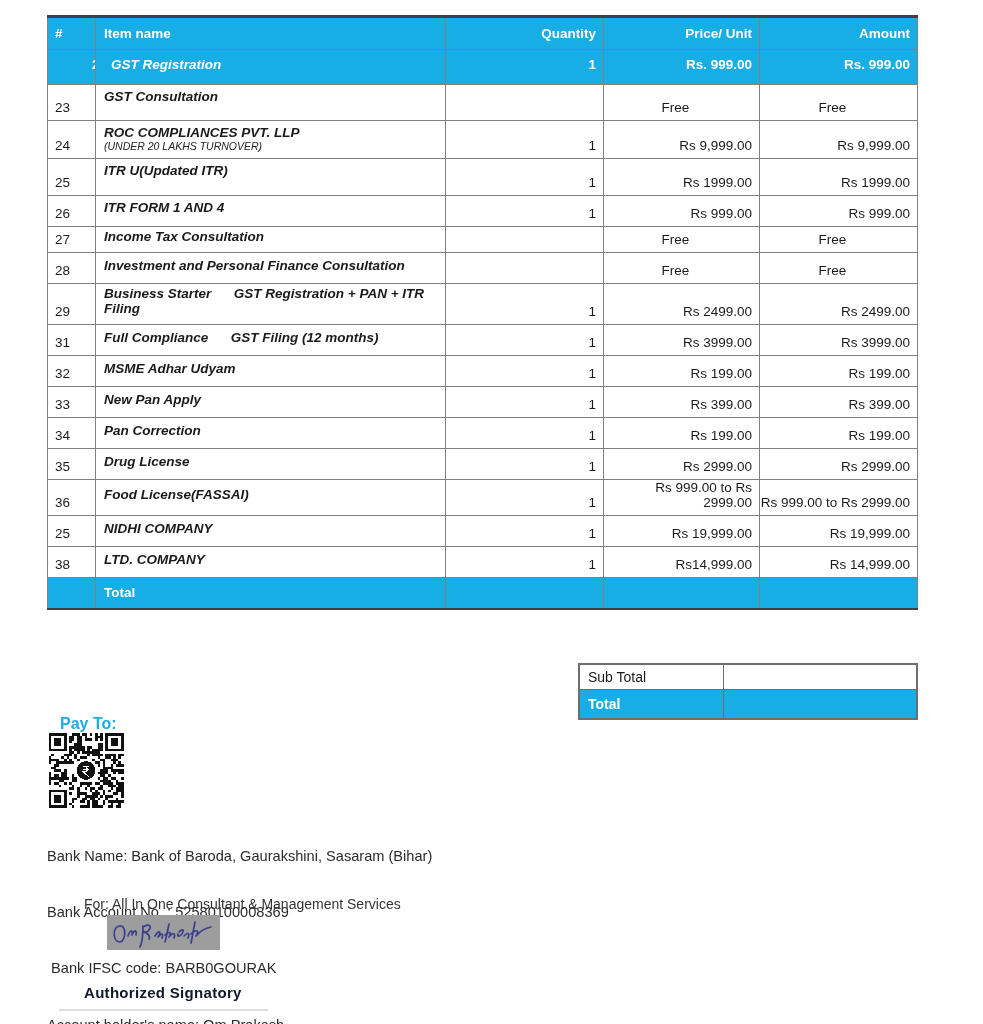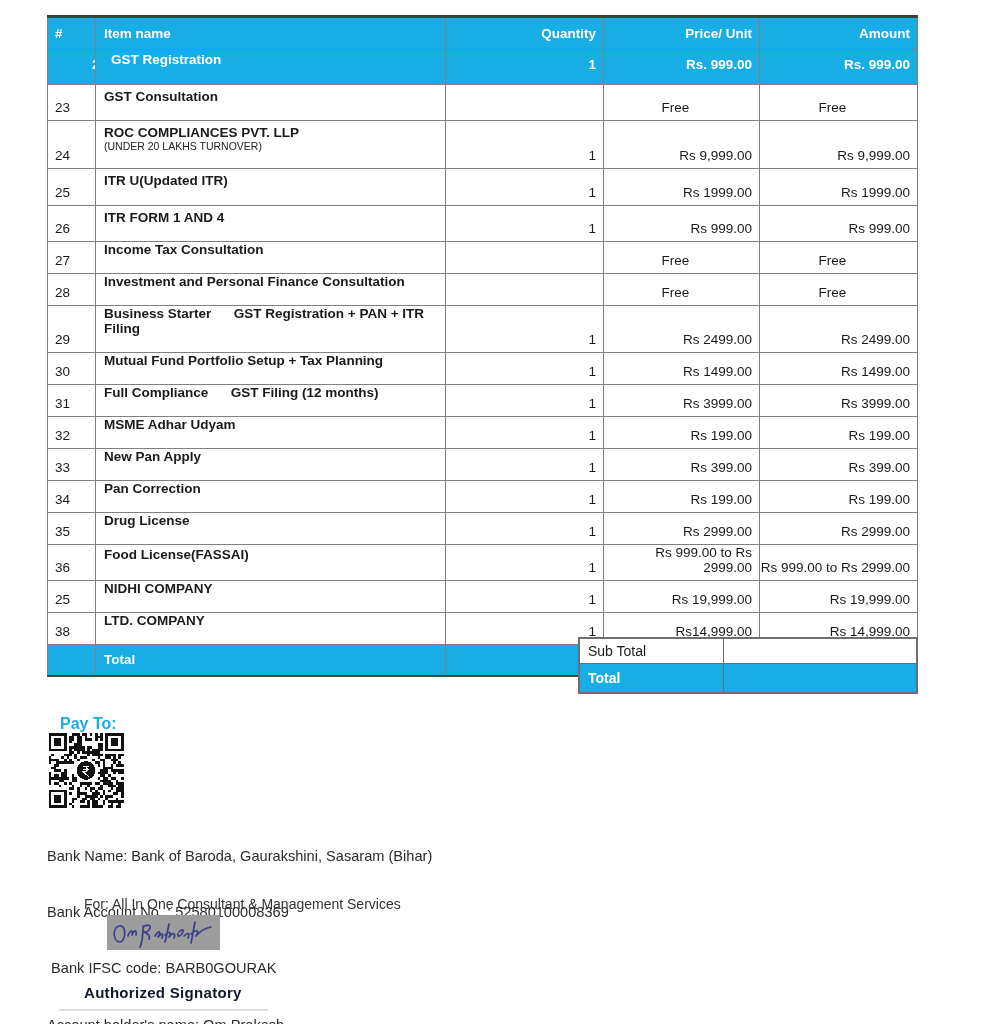--- a/index.html
+++ b/index.html
@@ -16,38 +16,38 @@
     border-bottom:2px solid var(--dark);
   }
   table.items td, table.items th{ border:1px solid var(--border); font-size:13.5px; color:#1a1a1a; overflow:hidden;}
   table.items thead tr{ height:33px; background:var(--accent);}
   table.items thead th{ color:#fff; font-weight:bold; vertical-align:middle;}
   th.c-num, td.c-num{ text-align:left; padding-left:7px;}
   th.c-item, td.c-item{ text-align:left; padding-left:8px;}
   th.c-qty, td.c-qty, th.c-price, td.c-price, th.c-amt, td.c-amt{ text-align:right; padding-right:7px;}
   td.ctr{ text-align:center; padding-right:12px;}
   table.items tbody td{ vertical-align:bottom; padding-bottom:5px;}
-  table.items tbody td.c-item{ vertical-align:middle; padding-bottom:16px; font-weight:bold; white-space:pre-wrap;}
+  table.items tbody td.c-item{ vertical-align:middle; padding-bottom:6px; font-weight:bold; white-space:pre-wrap;font-style:italic;}
   .item-sub{ font-weight:normal; font-size:10.5px; color:#222; line-height:12px;}
   table.items tbody tr{ height:31px;}
   table.items tbody tr:nth-child(1){ height:35px;}
   table.items tbody tr:nth-child(2){ height:36px;}
   table.items tbody tr:nth-child(3){ height:38px;}
   table.items tbody tr:nth-child(4){ height:37px;}
   table.items tbody tr:nth-child(6){ height:26px;}
   table.items tbody tr:nth-child(8){ height:41px;}
   table.items tbody tr:nth-child(n+2):nth-child(-n+5) td.c-item{ vertical-align:top; padding-top:4px;}
   tr.hl td{ background:var(--accent); color:#fff !important; font-weight:bold; vertical-align:middle !important;padding-left:44px;}
   tr.hl td.c-item{ padding-left:15px;}
   table.items tfoot tr{ height:31px; background:var(--accent);}
   table.items tfoot td{ color:#fff; font-weight:bold; vertical-align:middle;}
 
   
   table.summary{
-    position:absolute; left:578px; top:637px; width:340px;
+    position:absolute; left:578px; top:663px; width:340px;
     border-collapse:collapse; table-layout:fixed;
     border:2px solid #6e6e6e;
   }
   table.summary td{ border:1px solid #6e6e6e; font-size:14px; vertical-align:middle;}
   table.summary .lbl{ width:144px; padding-left:8px; text-align:left;}
   table.summary tr.sub{ height:25px; background:#fff; color:#1a1a1a;}
   table.summary tr.tot{ height:30px; background:var(--accent);}
   table.summary tr.tot td{ color:#fff; font-weight:bold;}
 
   
@@ -131,27 +131,20 @@
           <td class="c-qty"></td>
           <td class="c-price ctr">Free</td>
           <td class="c-amt ctr">Free</td>
         </tr>
         <tr>
           <td class="c-num">29</td>
           <td class="c-item"><span>Business Starter      GST Registration + PAN + ITR Filing</span></td>
           <td class="c-qty">1</td>
           <td class="c-price">Rs 2499.00</td>
           <td class="c-amt">Rs 2499.00</td>
-        </tr>
-        <tr>
-          <td class="c-num">30</td>
-          <td class="c-item"><span>Mutual Fund Portfolio Setup + Tax Planning</span></td>
-          <td class="c-qty">1</td>
-          <td class="c-price">Rs 1499.00</td>
-          <td class="c-amt">Rs 1499.00</td>
         </tr>
         <tr>
           <td class="c-num">31</td>
           <td class="c-item"><span>Full Compliance      GST Filing (12 months)</span></td>
           <td class="c-qty">1</td>
           <td class="c-price">Rs 3999.00</td>
           <td class="c-amt">Rs 3999.00</td>
         </tr>
         <tr>
           <td class="c-num">32</td>

